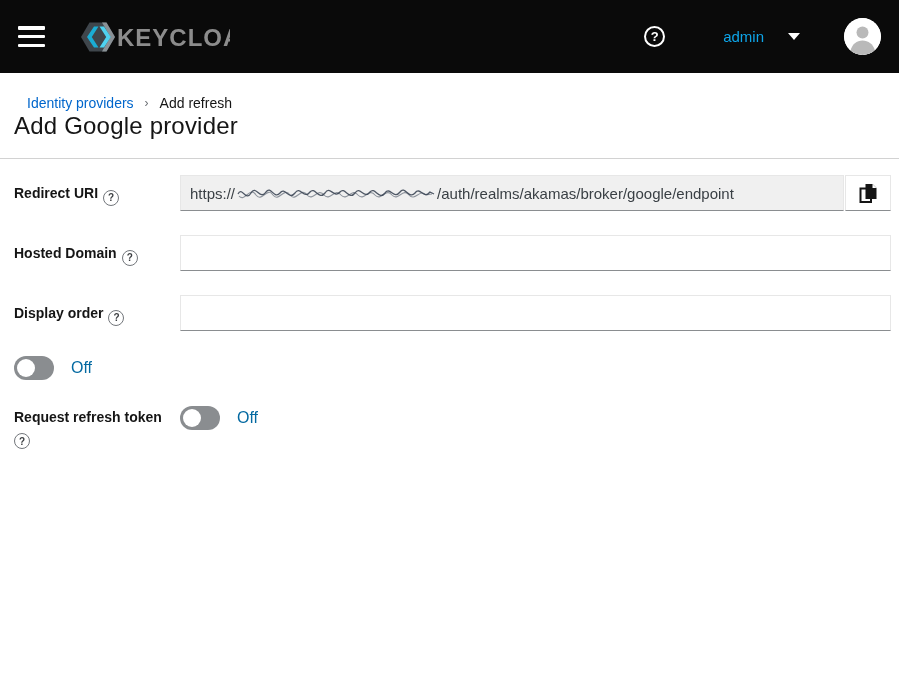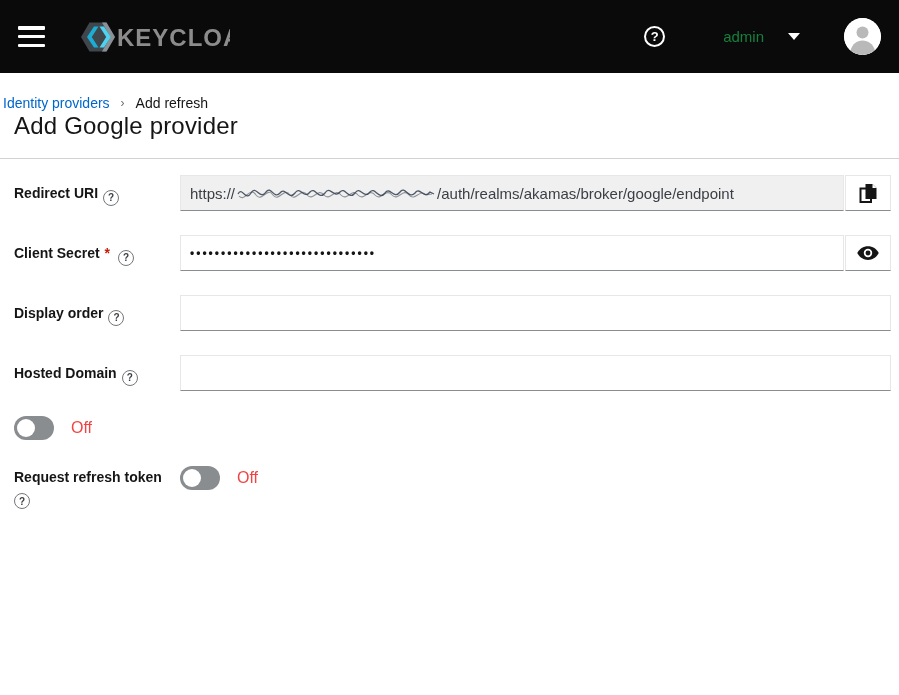--- a/index.html
+++ b/index.html
@@ -10,28 +10,28 @@
   .app-header { height: 73px; background: #0a0a0a; display: flex; align-items: center; padding: 0 18px; }
   .hamburger { width: 27px; height: 21px; display: flex; flex-direction: column; justify-content: space-between;
     background: none; border: none; cursor: pointer; }
   .hamburger span { display: block; height: 3.5px; background: #ffffff; border-radius: 1px; }
   .logo { margin-left: 27px; display: flex; align-items: center; cursor: pointer; }
   .header-right { margin-left: auto; display: flex; align-items: center; }
   .help-circle-white { width: 21px; height: 21px; border: 2px solid #ffffff; border-radius: 50%;
     color: #ffffff; font-size: 13px; font-weight: 700; display: flex; align-items: center; justify-content: center;
     margin-right: 58px; cursor: pointer; }
   .admin-menu { display: flex; align-items: center; cursor: pointer; }
-  .admin-name { color: #15803d; font-size: 15px; }
+  .admin-name { color: #0ea5e9; font-size: 15px; }
   .caret-down { width: 0; height: 0; border-left: 6px solid transparent; border-right: 6px solid transparent;
     border-top: 7px solid #ffffff; margin-left: 24px; }
   .avatar { width: 37px; height: 37px; border-radius: 50%; background: #ffffff; margin-left: 44px;
     overflow: hidden; display: flex; align-items: flex-end; justify-content: center; cursor: pointer; }
 
   
-  .breadcrumb { padding: 22px 17px 0 3px; font-size: 14px; display: flex; align-items: center; }
+  .breadcrumb { padding: 22px 17px 0 27px; font-size: 14px; display: flex; align-items: center; }
   .crumb-link { color: #0066cc; text-decoration: none; cursor: pointer; }
   .crumb-sep { color: #6a6e73; font-size: 12px; margin: 0 11px; }
   .crumb-current { color: #151515; }
   .page-title { font-size: 24px; font-weight: 500; margin: 1px 0 0 14px; letter-spacing: .2px; }
   .title-divider { border-bottom: 1px solid #d2d2d2; margin-top: 18px; }
 
   
   .form-area { padding: 16px 8px 0 14px; }
   .form-row { display: flex; align-items: flex-start; margin-bottom: 24px; }
   .label-col { width: 166px; flex-shrink: 0; padding-top: 9px; font-size: 14px; font-weight: 700; line-height: 19px; }
@@ -52,21 +52,21 @@
     cursor: pointer; }
   .masked { font-size: 12px; letter-spacing: 2px; font-weight: 700; color: #151515; }
 
   
   .toggle-row { margin-bottom: 25px; }
   .toggle-row .label-col { padding-top: 3px; }
   .switch { width: 40px; height: 24px; border-radius: 12px; background: #8a8d90; position: relative;
     cursor: pointer; flex-shrink: 0; }
   .switch .knob { position: absolute; left: 3px; top: 3px; width: 18px; height: 18px; border-radius: 50%;
     background: #ffffff; }
-  .switch-state { color: #ef4444; font-size: 16px; margin-left: 17px; }
+  .switch-state { color: #0369a1; font-size: 16px; margin-left: 17px; }
   .toggle-field { display: flex; align-items: center; padding-top: 1px; }
 
   
   .actions { padding-left: 166px; margin-top: 58px; display: flex; align-items: center; }
   .btn-primary { background: #0066cc; color: #ffffff; border: none; border-radius: 3px;
     font-family: "Liberation Sans", sans-serif; font-size: 15px; padding: 10px 17px; cursor: pointer; }
   .link-cancel { color: #0066cc; font-size: 15px; text-decoration: none; margin-left: 33px; cursor: pointer; }
 </style>
 </head>
 <body>
@@ -134,52 +134,33 @@
             <rect x="1.5" y="5.5" width="10.5" height="13.5" fill="none" stroke="#151515" stroke-width="2"></rect>
             <path d="M6.5 1 H13.5 L17.5 5 V16 H6.5 Z" fill="#151515"></path>
             <path d="M13.5 1 V5 H17.5 Z" fill="#ffffff"></path>
           </svg>
         </button>
       </div>
     </div>
   </div>
 
 
-  <div class="form-row">
-    <div class="label-col">
-      <span>Client Secret</span><span class="req">*</span><span class="qicon">?</span>
-    </div>
-    <div class="field-col">
-      <div class="field-group">
-        <div class="fake-input">
-          <span class="masked">••••••••••••••••••••••••••••••</span>
-        </div>
-        <button class="group-btn">
-          <svg width="22" height="16" viewBox="0 0 24 16">
-            <path d="M12 .5C7 .5 2.6 3.4.3 8c2.3 4.6 6.7 7.5 11.7 7.5S21.4 12.6 23.7 8C21.4 3.4 17 .5 12 .5z" fill="#151515"></path>
-            <circle cx="12" cy="8" r="4.6" fill="#ffffff"></circle>
-            <circle cx="12" cy="8" r="2.7" fill="#151515"></circle>
-          </svg>
-        </button>
-      </div>
-    </div>
-  </div>
 
   <div class="form-row">
     <div class="label-col">
-      <span>Display order</span><span class="qicon">?</span>
+      <span>Hosted Domain</span><span class="qicon">?</span>
     </div>
     <div class="field-col">
       <input class="text-input" type="text" value="" style="">
     </div>
   </div>
 
   <div class="form-row">
     <div class="label-col">
-      <span>Hosted Domain</span><span class="qicon">?</span>
+      <span>Display order</span><span class="qicon">?</span>
     </div>
     <div class="field-col">
       <input class="text-input" type="text" value="" style="">
     </div>
   </div>
 
   <div class="form-row toggle-row">
     <div class="field-col toggle-field">
       <div class="switch">
           <div class="knob"></div>

